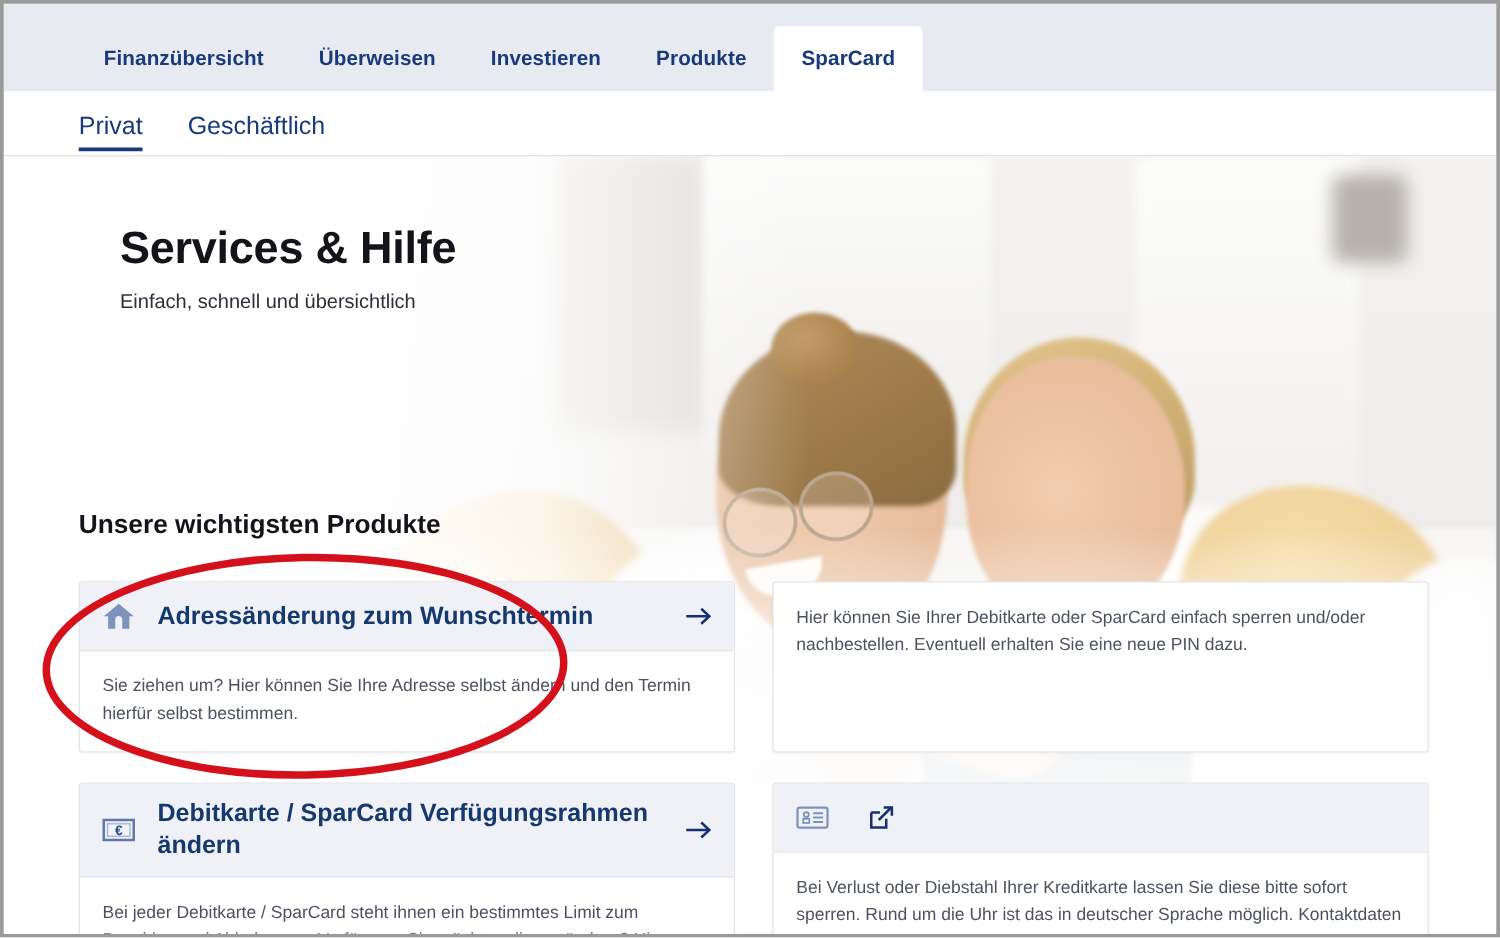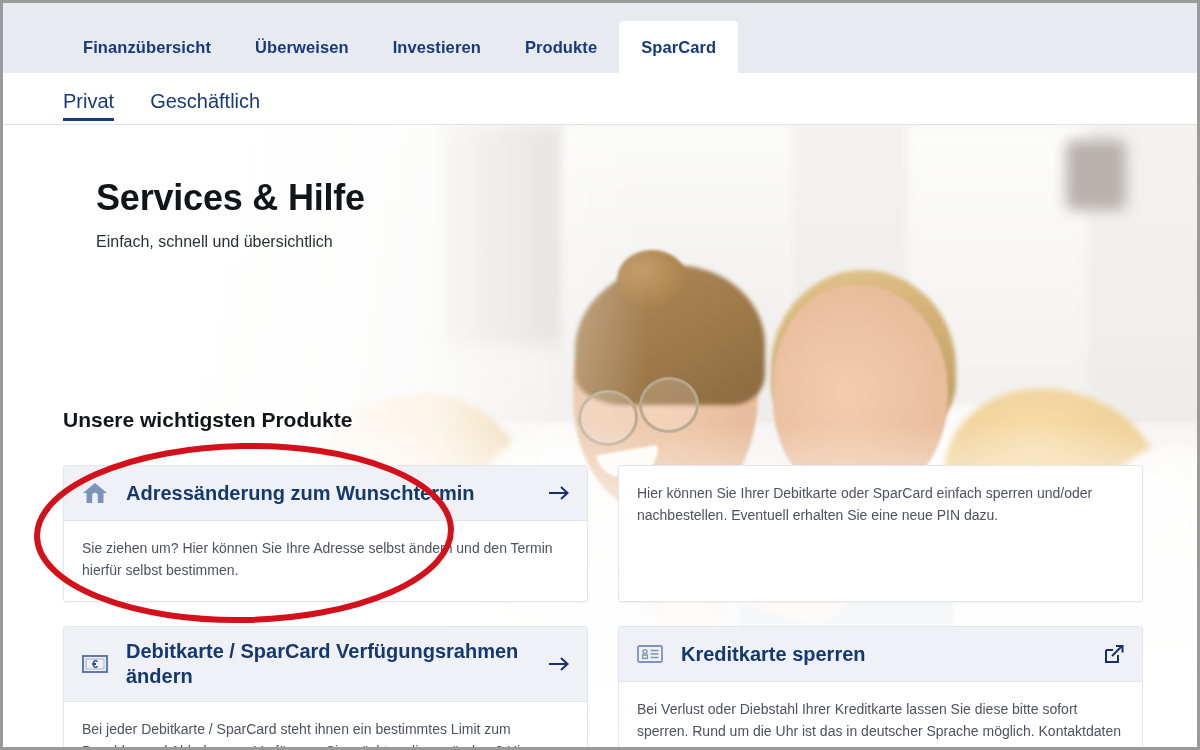--- a/index.html
+++ b/index.html
@@ -502,21 +502,20 @@
           <span class="card-icon">
             <svg width="28" height="22" viewBox="0 0 28 22" aria-hidden="true">
               <rect x="2" y="3" width="24" height="16" rx="1.5" fill="none" stroke="#7c93bb" stroke-width="1.8"></rect>
               <circle cx="9" cy="8.6" r="2" fill="none" stroke="#7c93bb" stroke-width="1.4"></circle>
               <rect x="6.6" y="12" width="4.8" height="3.4" fill="none" stroke="#7c93bb" stroke-width="1.4"></rect>
               <line x1="14.5" y1="7.5" x2="22.5" y2="7.5" stroke="#7c93bb" stroke-width="1.6"></line>
               <line x1="14.5" y1="11" x2="22.5" y2="11" stroke="#7c93bb" stroke-width="1.6"></line>
               <line x1="14.5" y1="14.5" x2="22.5" y2="14.5" stroke="#7c93bb" stroke-width="1.6"></line>
             </svg>
           </span>
-          <span class="card-title">Kreditkarte sperren</span>
           <span class="card-action">
             <svg width="22" height="22" viewBox="0 0 22 22" aria-hidden="true">
               <path d="M3 7 L3 19 L15 19 L15 12" fill="none" stroke="#14306e" stroke-width="2"></path>
               <path d="M3 7 L10 7" fill="none" stroke="#14306e" stroke-width="2"></path>
               <line x1="9" y1="13" x2="19" y2="3" stroke="#14306e" stroke-width="2"></line>
               <polyline points="13,3 19.5,3 19.5,9.5" fill="none" stroke="#14306e" stroke-width="2"></polyline>
             </svg>
           </span>
         </div>
         <div class="card-body">Bei Verlust oder Diebstahl Ihrer Kreditkarte lassen Sie diese bitte sofort sperren. Rund um die Uhr ist das in deutscher Sprache möglich. Kontaktdaten dazu finden Sie hier.</div>

